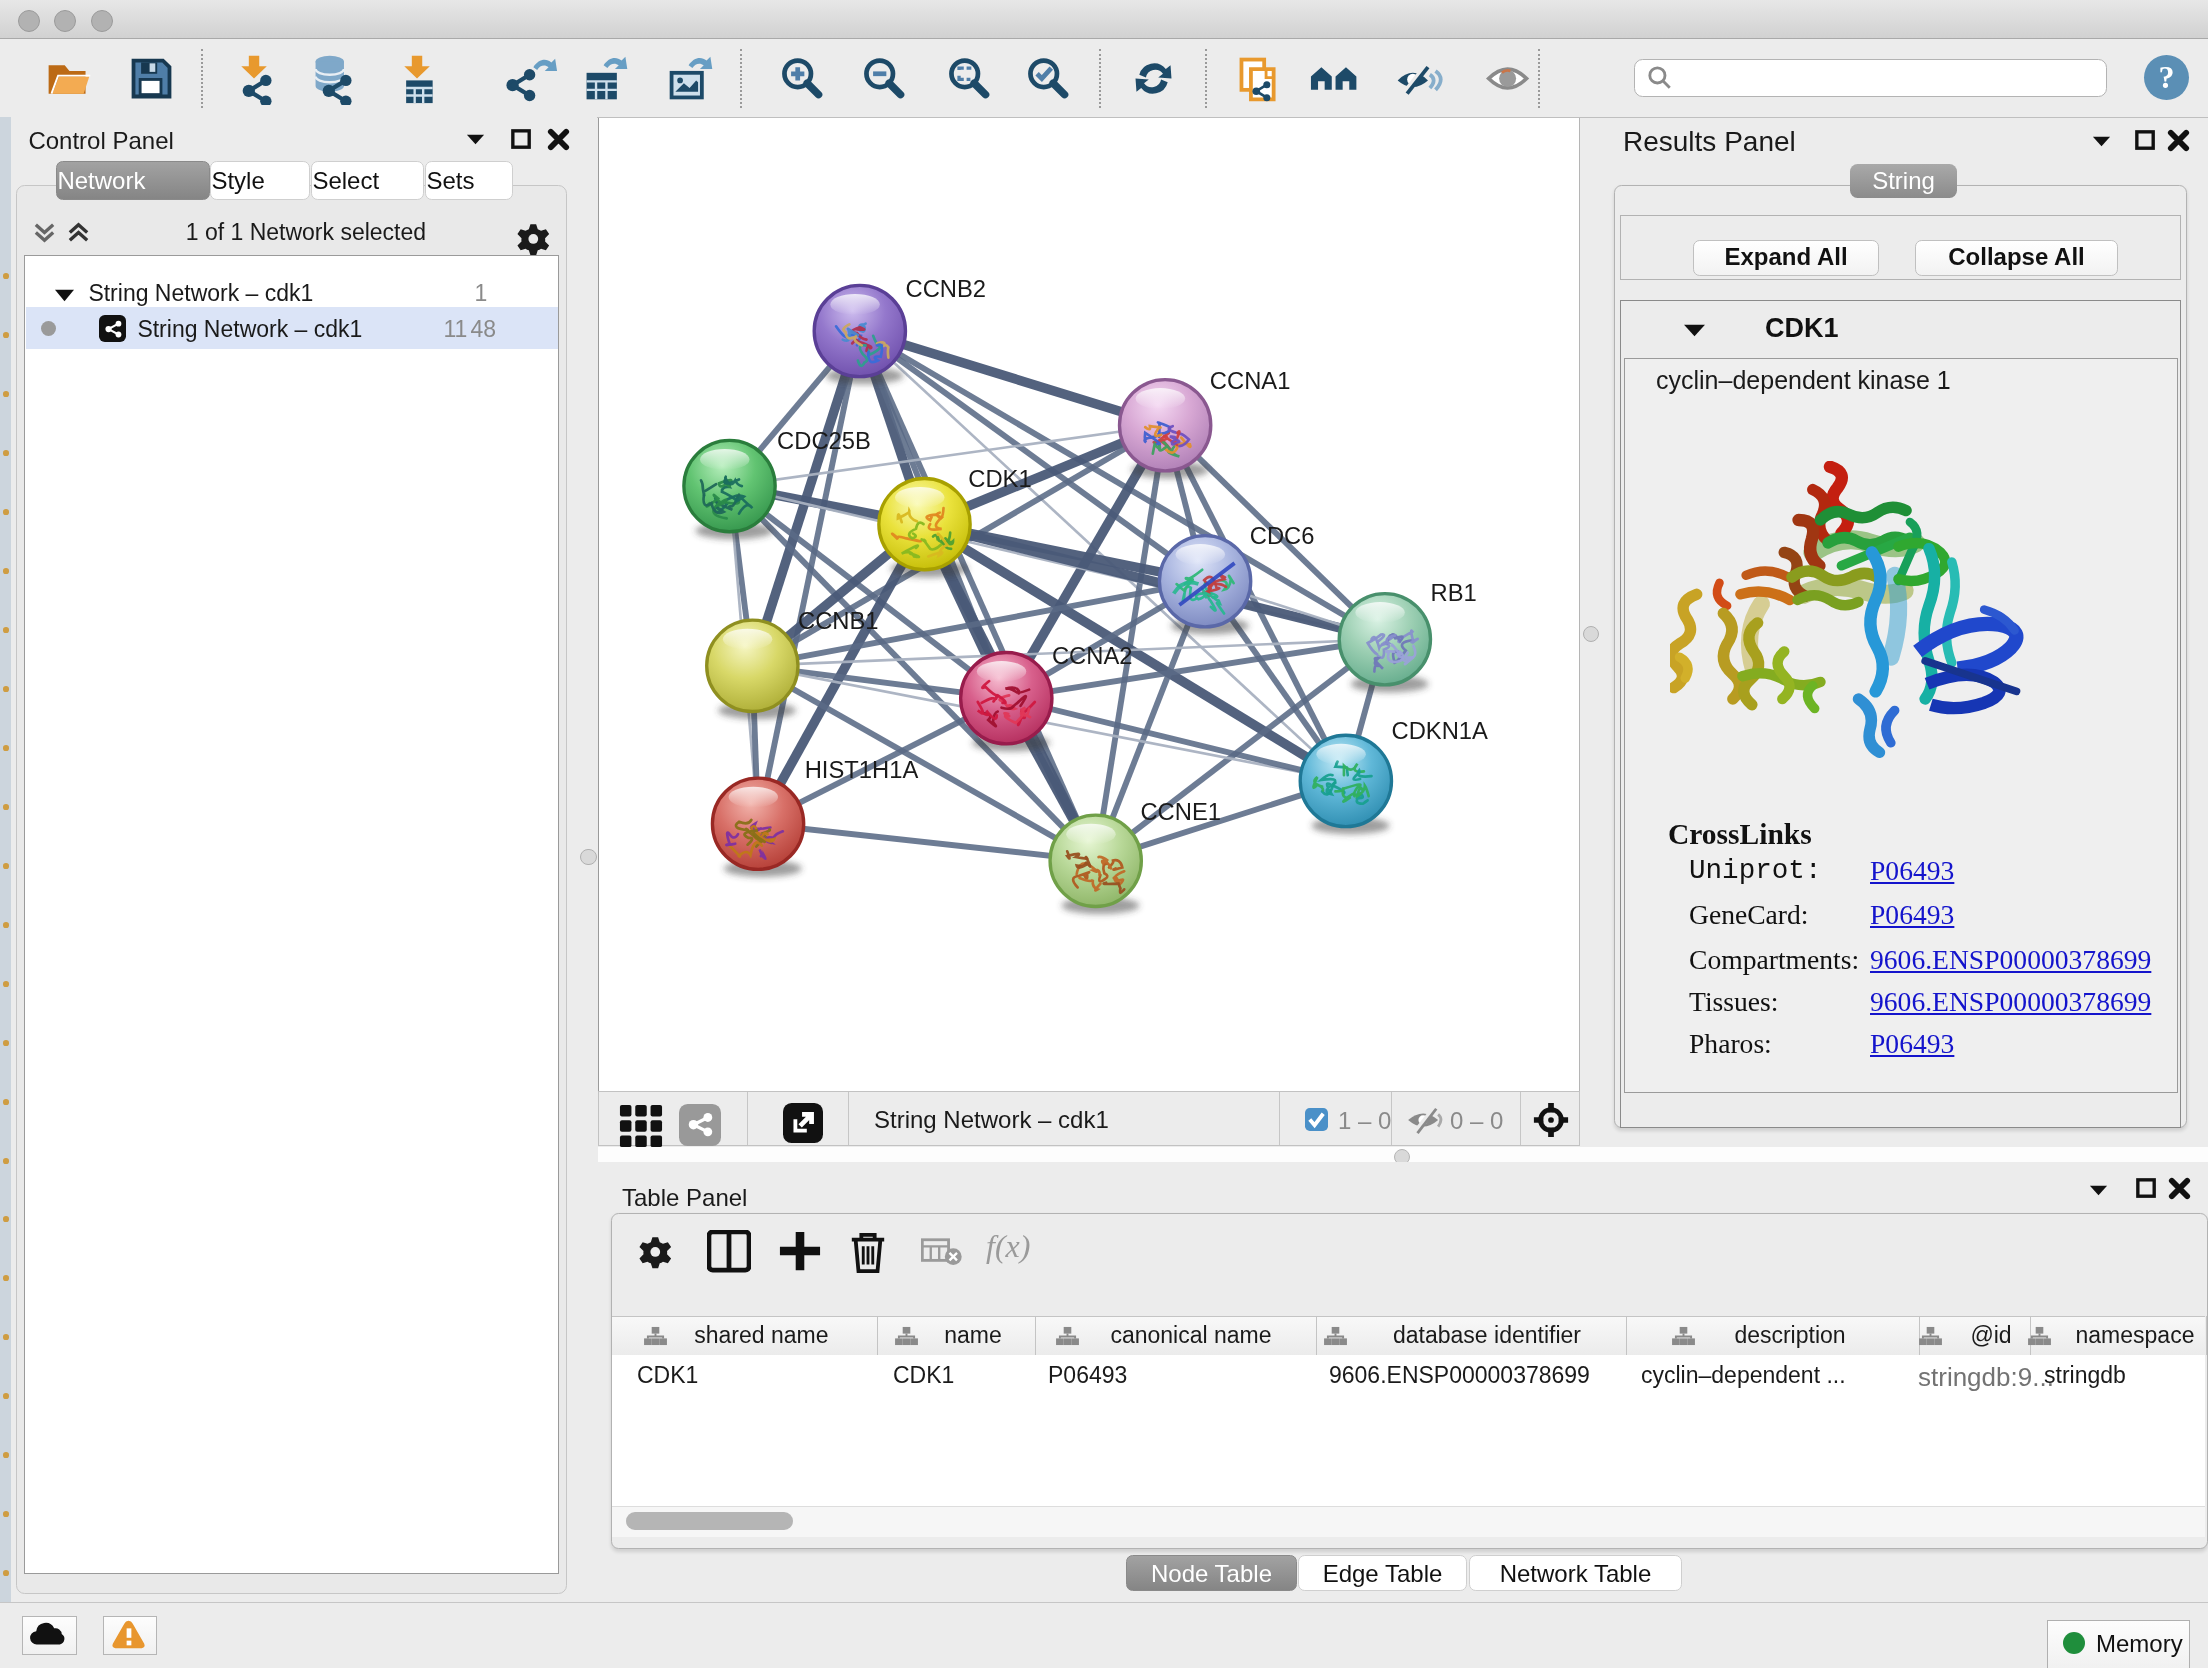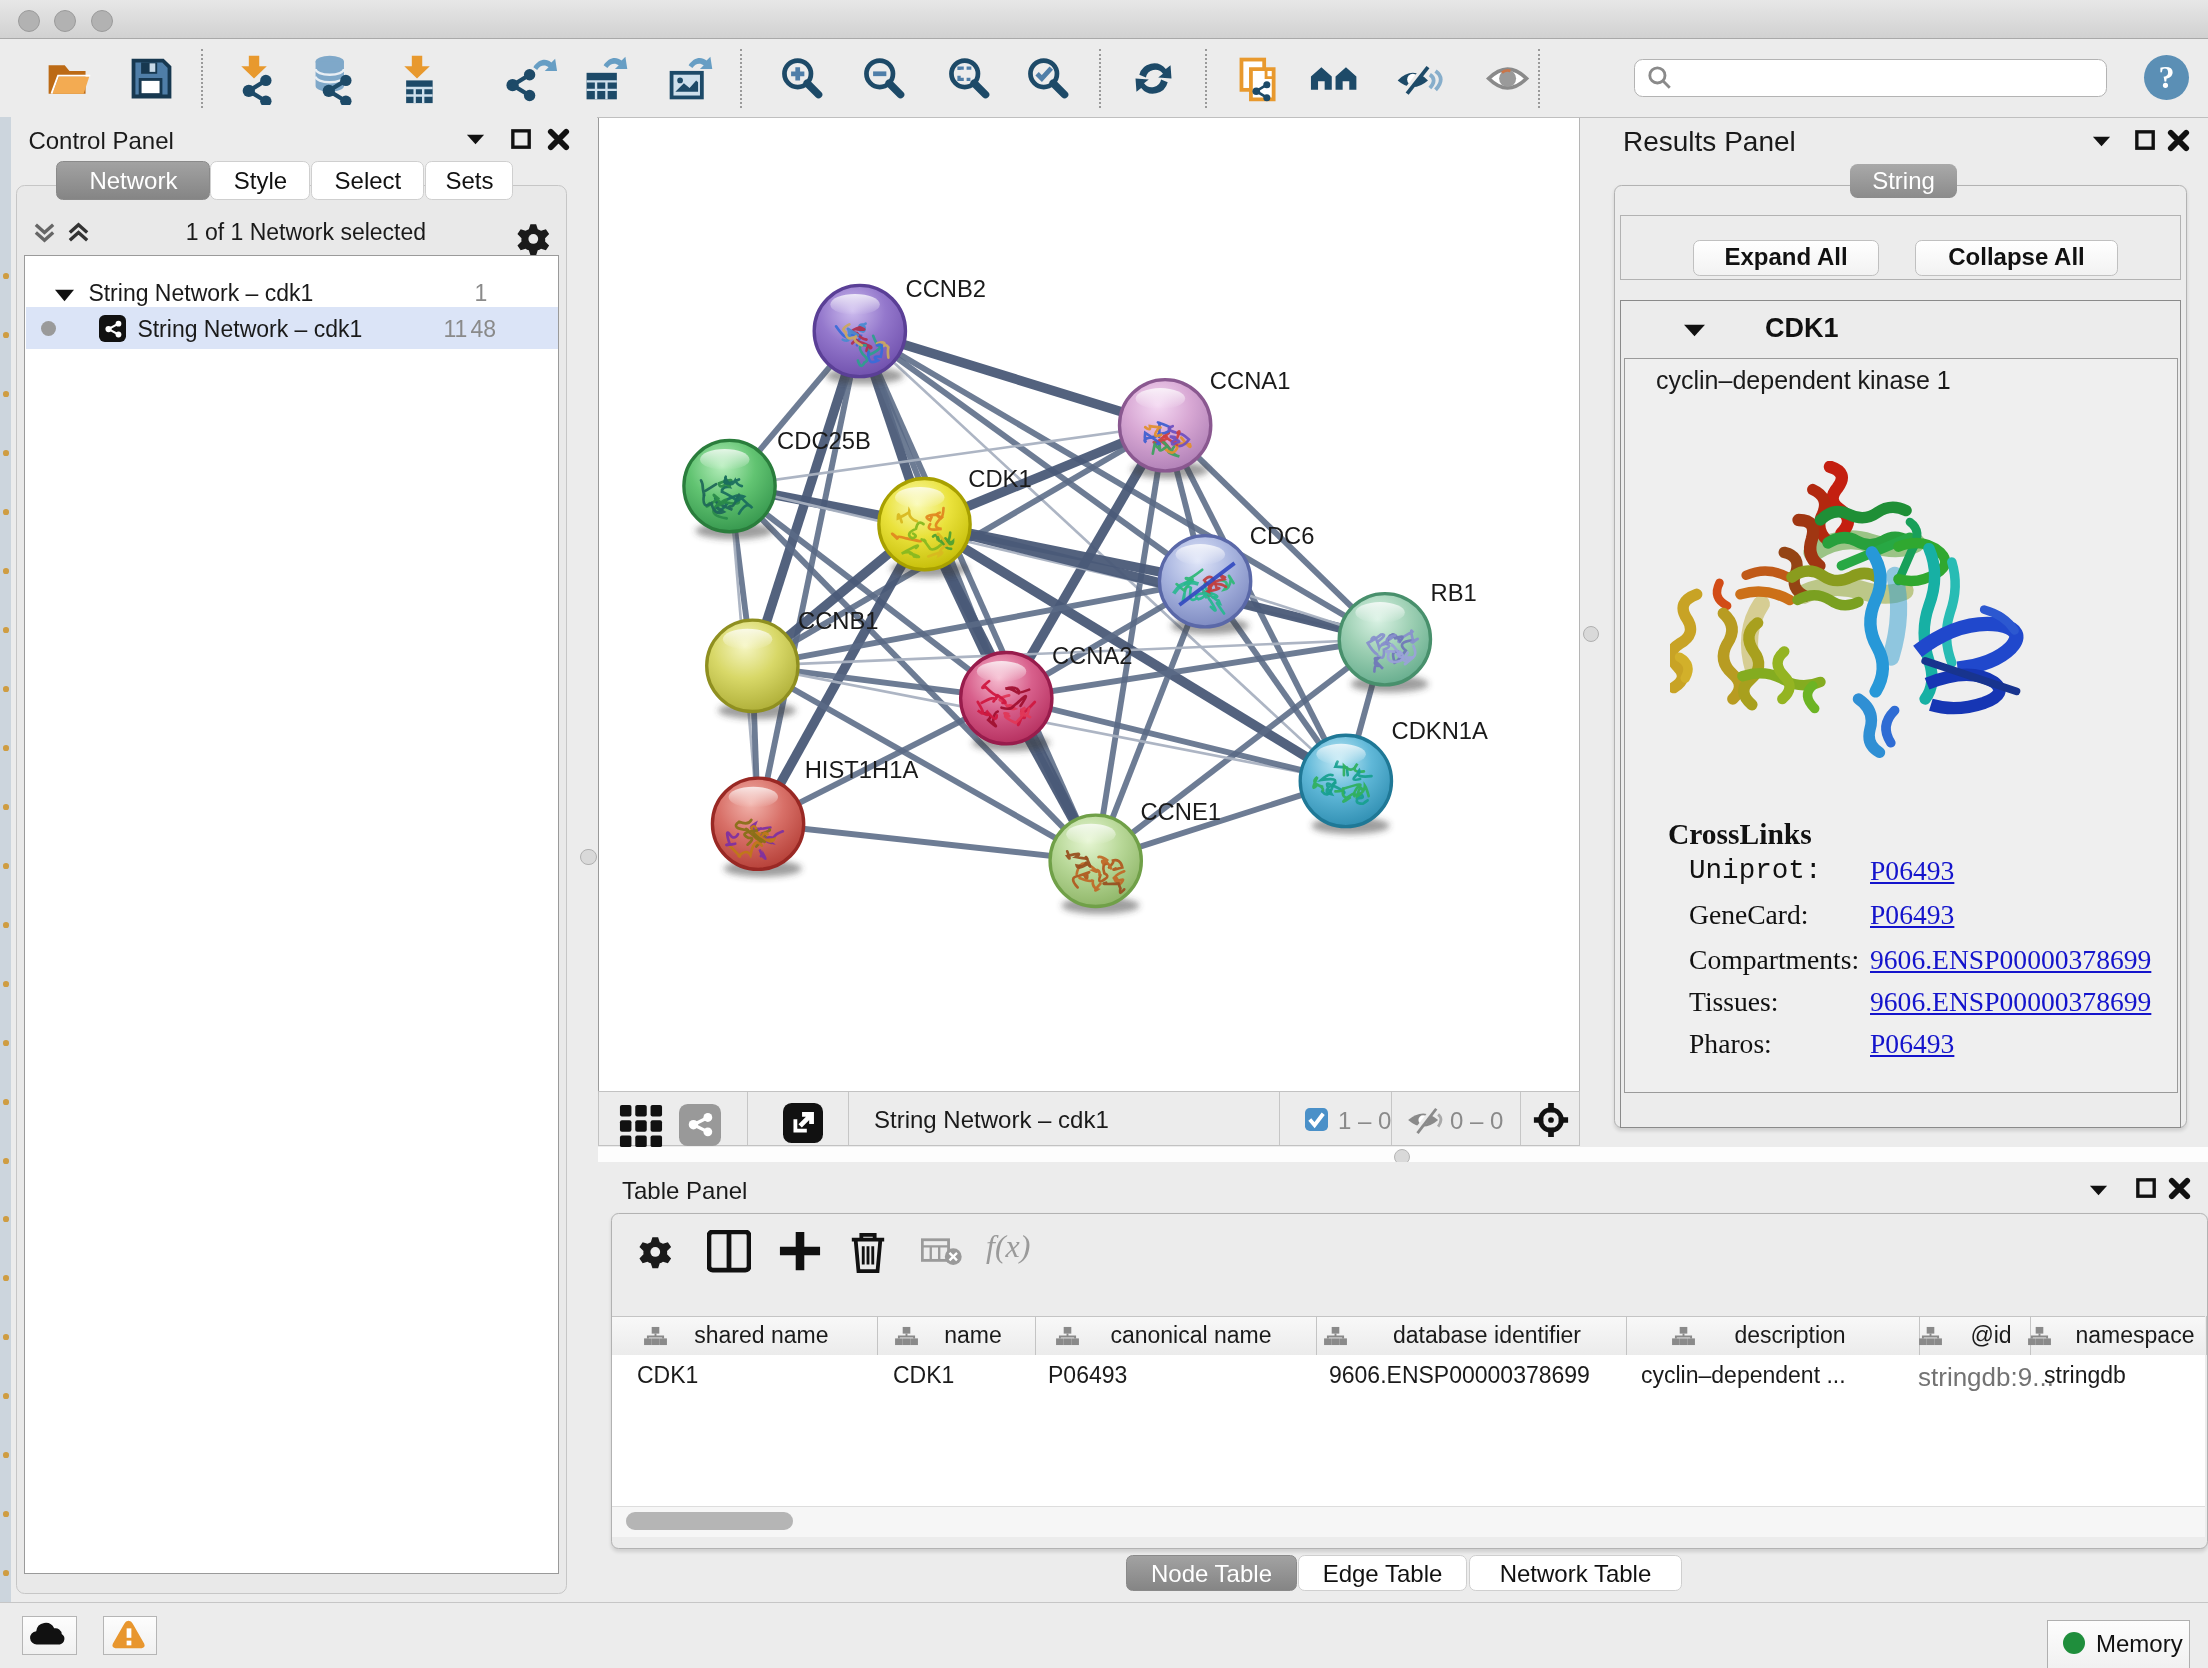--- a/index.html
+++ b/index.html
@@ -7,21 +7,21 @@
   .abs{position:absolute;}
   #titlebar{left:0;top:0;width:2208px;height:38px;background:linear-gradient(#e7e7e7,#d1d1d1);border-bottom:1px solid #a9a9a9;}
   .light{position:absolute;top:9.5px;width:22px;height:22px;border-radius:50%;background:#b2b2b2;border:1px solid #9b9b9b;box-sizing:border-box;}
   #title{position:absolute;top:6.7px;width:100%;text-align:center;font-size:24px;font-weight:bold;color:#404040;}
   #toolbar{left:0;top:39px;width:2208px;height:78px;background:#ececec;border-bottom:1px solid #bfbfbf;}
   .tbi{position:absolute;top:13.3px;}
   .tsep{position:absolute;top:9.5px;width:0;height:59px;border-left:2.9px dotted #9a9a9a;}
   #searchbox{position:absolute;left:1634px;top:20px;width:473px;height:38px;background:#fff;border:1.9px solid #b3b3b3;border-radius:8.6px;box-sizing:border-box;}
   .ptitle{font-size:24px;color:#1a1a1a;}
   #cpanel{left:11.4px;top:117px;width:586px;height:1485px;background:#ececec;}
-  .tab{position:absolute;top:44px;height:39px;z-index:3;box-sizing:border-box;border:1px solid #cfcfcf;background:#fff;color:#111;font-size:24px;text-align:center;line-height:37px;border-radius:6.7px;}
+  .tab{position:absolute;top:44px;height:39px;z-index:3;box-sizing:border-box;border:1px solid #cfcfcf;background:#fff;color:#111;font-size:24px;line-height:37px;border-radius:6.7px;}
   .tabsel{background:linear-gradient(#a2a2a2,#858585);color:#fff;border:1px solid #8a8a8a;}
   #cpbox{position:absolute;left:4.8px;top:68px;width:549px;height:1407px;background:#e9e9e9;border:1px solid #c6c6c6;border-radius:8.6px;}
   #treebox{position:absolute;left:12.4px;top:138px;width:535px;height:1319px;background:#fff;border:1.9px solid #9a9a9a;box-sizing:border-box;}
   #lsliver{left:0;top:117px;width:11.4px;height:1485px;background:#ccd5dd;border-right:1px solid #aab3bb;}
   #canvas{left:598px;top:118px;width:982px;height:973px;background:#fff;border-left:1px solid #9a9a9a;border-right:1px solid #b5b5b5;box-sizing:border-box;}
   #nettb{left:598px;top:1091px;width:982px;height:55px;background:#ececec;border:1px solid #c2c2c2;box-sizing:border-box;}
   #splitstrip{left:598px;top:1147px;width:1610px;height:15px;background:#fdfdfd;}
   #rpanel{left:1580px;top:118px;width:629px;height:1029px;background:#ececec;}
   #tpanel{left:598px;top:1162px;width:1610px;height:439px;background:#ececec;}
   #statusbar{left:0;top:1602px;width:2208px;height:67px;background:#ececec;border-top:1.9px solid #c6c6c6;}
@@ -677,21 +677,21 @@
       <div class="abs" style="left:290px;top:781px;font-size:27.6px;color:#1414cc;text-decoration:underline;font-family:'Liberation Serif',serif">P06493</div>
       <div class="abs" style="left:109px;top:826px;font-size:27.6px;color:#111;font-family:'Liberation Serif',serif">Compartments:</div>
       <div class="abs" style="left:290px;top:826px;font-size:27.6px;color:#1414cc;text-decoration:underline;font-family:'Liberation Serif',serif">9606.ENSP00000378699</div>
       <div class="abs" style="left:109px;top:868px;font-size:27.6px;color:#111;font-family:'Liberation Serif',serif">Tissues:</div>
       <div class="abs" style="left:290px;top:868px;font-size:27.6px;color:#1414cc;text-decoration:underline;font-family:'Liberation Serif',serif">9606.ENSP00000378699</div>
       <div class="abs" style="left:109px;top:910px;font-size:27.6px;color:#111;font-family:'Liberation Serif',serif">Pharos:</div>
       <div class="abs" style="left:290px;top:910px;font-size:27.6px;color:#1414cc;text-decoration:underline;font-family:'Liberation Serif',serif">P06493</div>
       <div class="abs" style="left:2.9px;top:508px;width:14.3px;height:14.3px;border-radius:50%;background:#d9d9d9;border:1px solid #b0b0b0"></div>
     </div>
   <div id="tpanel" class="abs">
-      <div class="abs" style="left:24px;top:15px;font-size:24px;color:#1a1a1a">Table Panel</div>
+      <div class="abs" style="left:24px;top:22px;font-size:24px;color:#1a1a1a">Table Panel</div>
       <svg class="abs" style="left:1489px;top:17px" width="23" height="21" viewBox="0 0 24 22">
         <path d="M3 7 h18 l-9 10 z" fill="#111"></path>
       </svg>
       <svg class="abs" style="left:1536px;top:14.3px" width="25" height="25" viewBox="0 0 26 26">
         <rect x="4" y="4" width="17" height="17" fill="none" stroke="#111" stroke-width="3.5"></rect>
       </svg>
       <svg class="abs" style="left:1569px;top:14.3px" width="25" height="25" viewBox="0 0 26 26">
         <path d="M5 5 L21 21 M21 5 L5 21" stroke="#111" stroke-width="6" stroke-linecap="round"></path>
       </svg>
       <div class="abs" style="left:13.3px;top:51px;width:1595px;height:334px;background:#ececec;border:1px solid #b2b2b2;border-radius:7.6px;box-shadow:0 2.9px 3.8px rgba(0,0,0,0.12)"></div>

